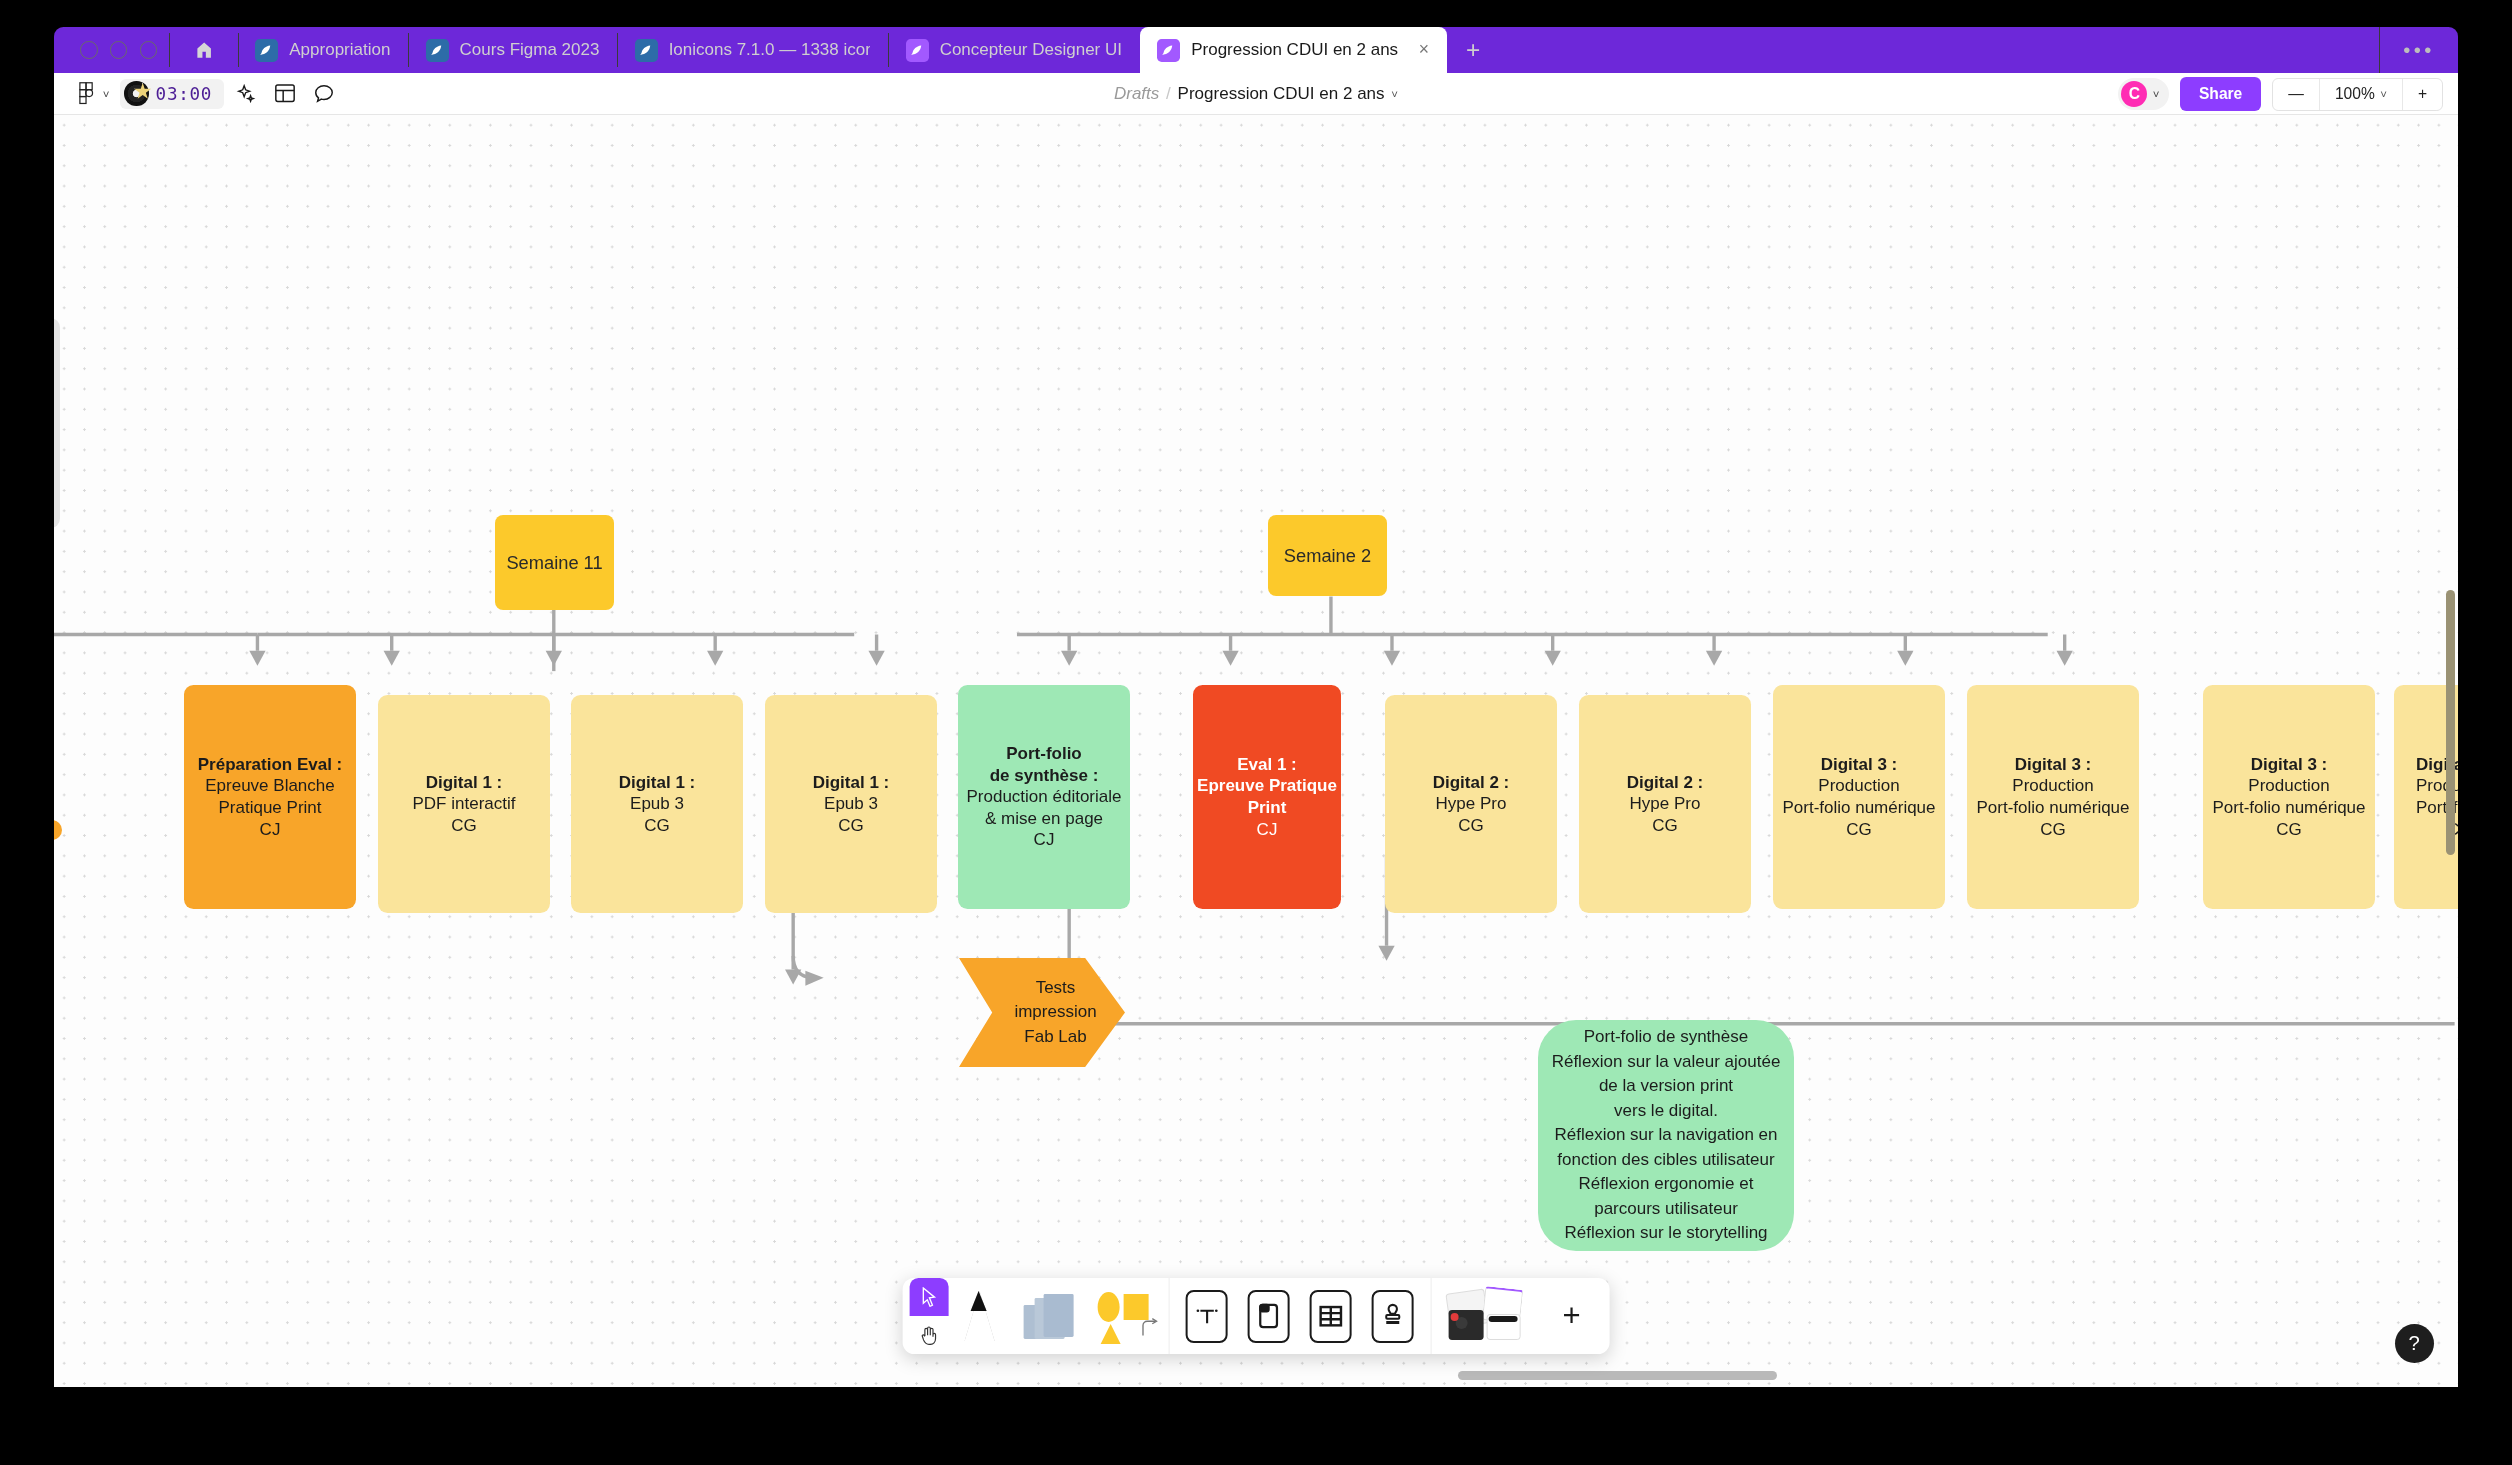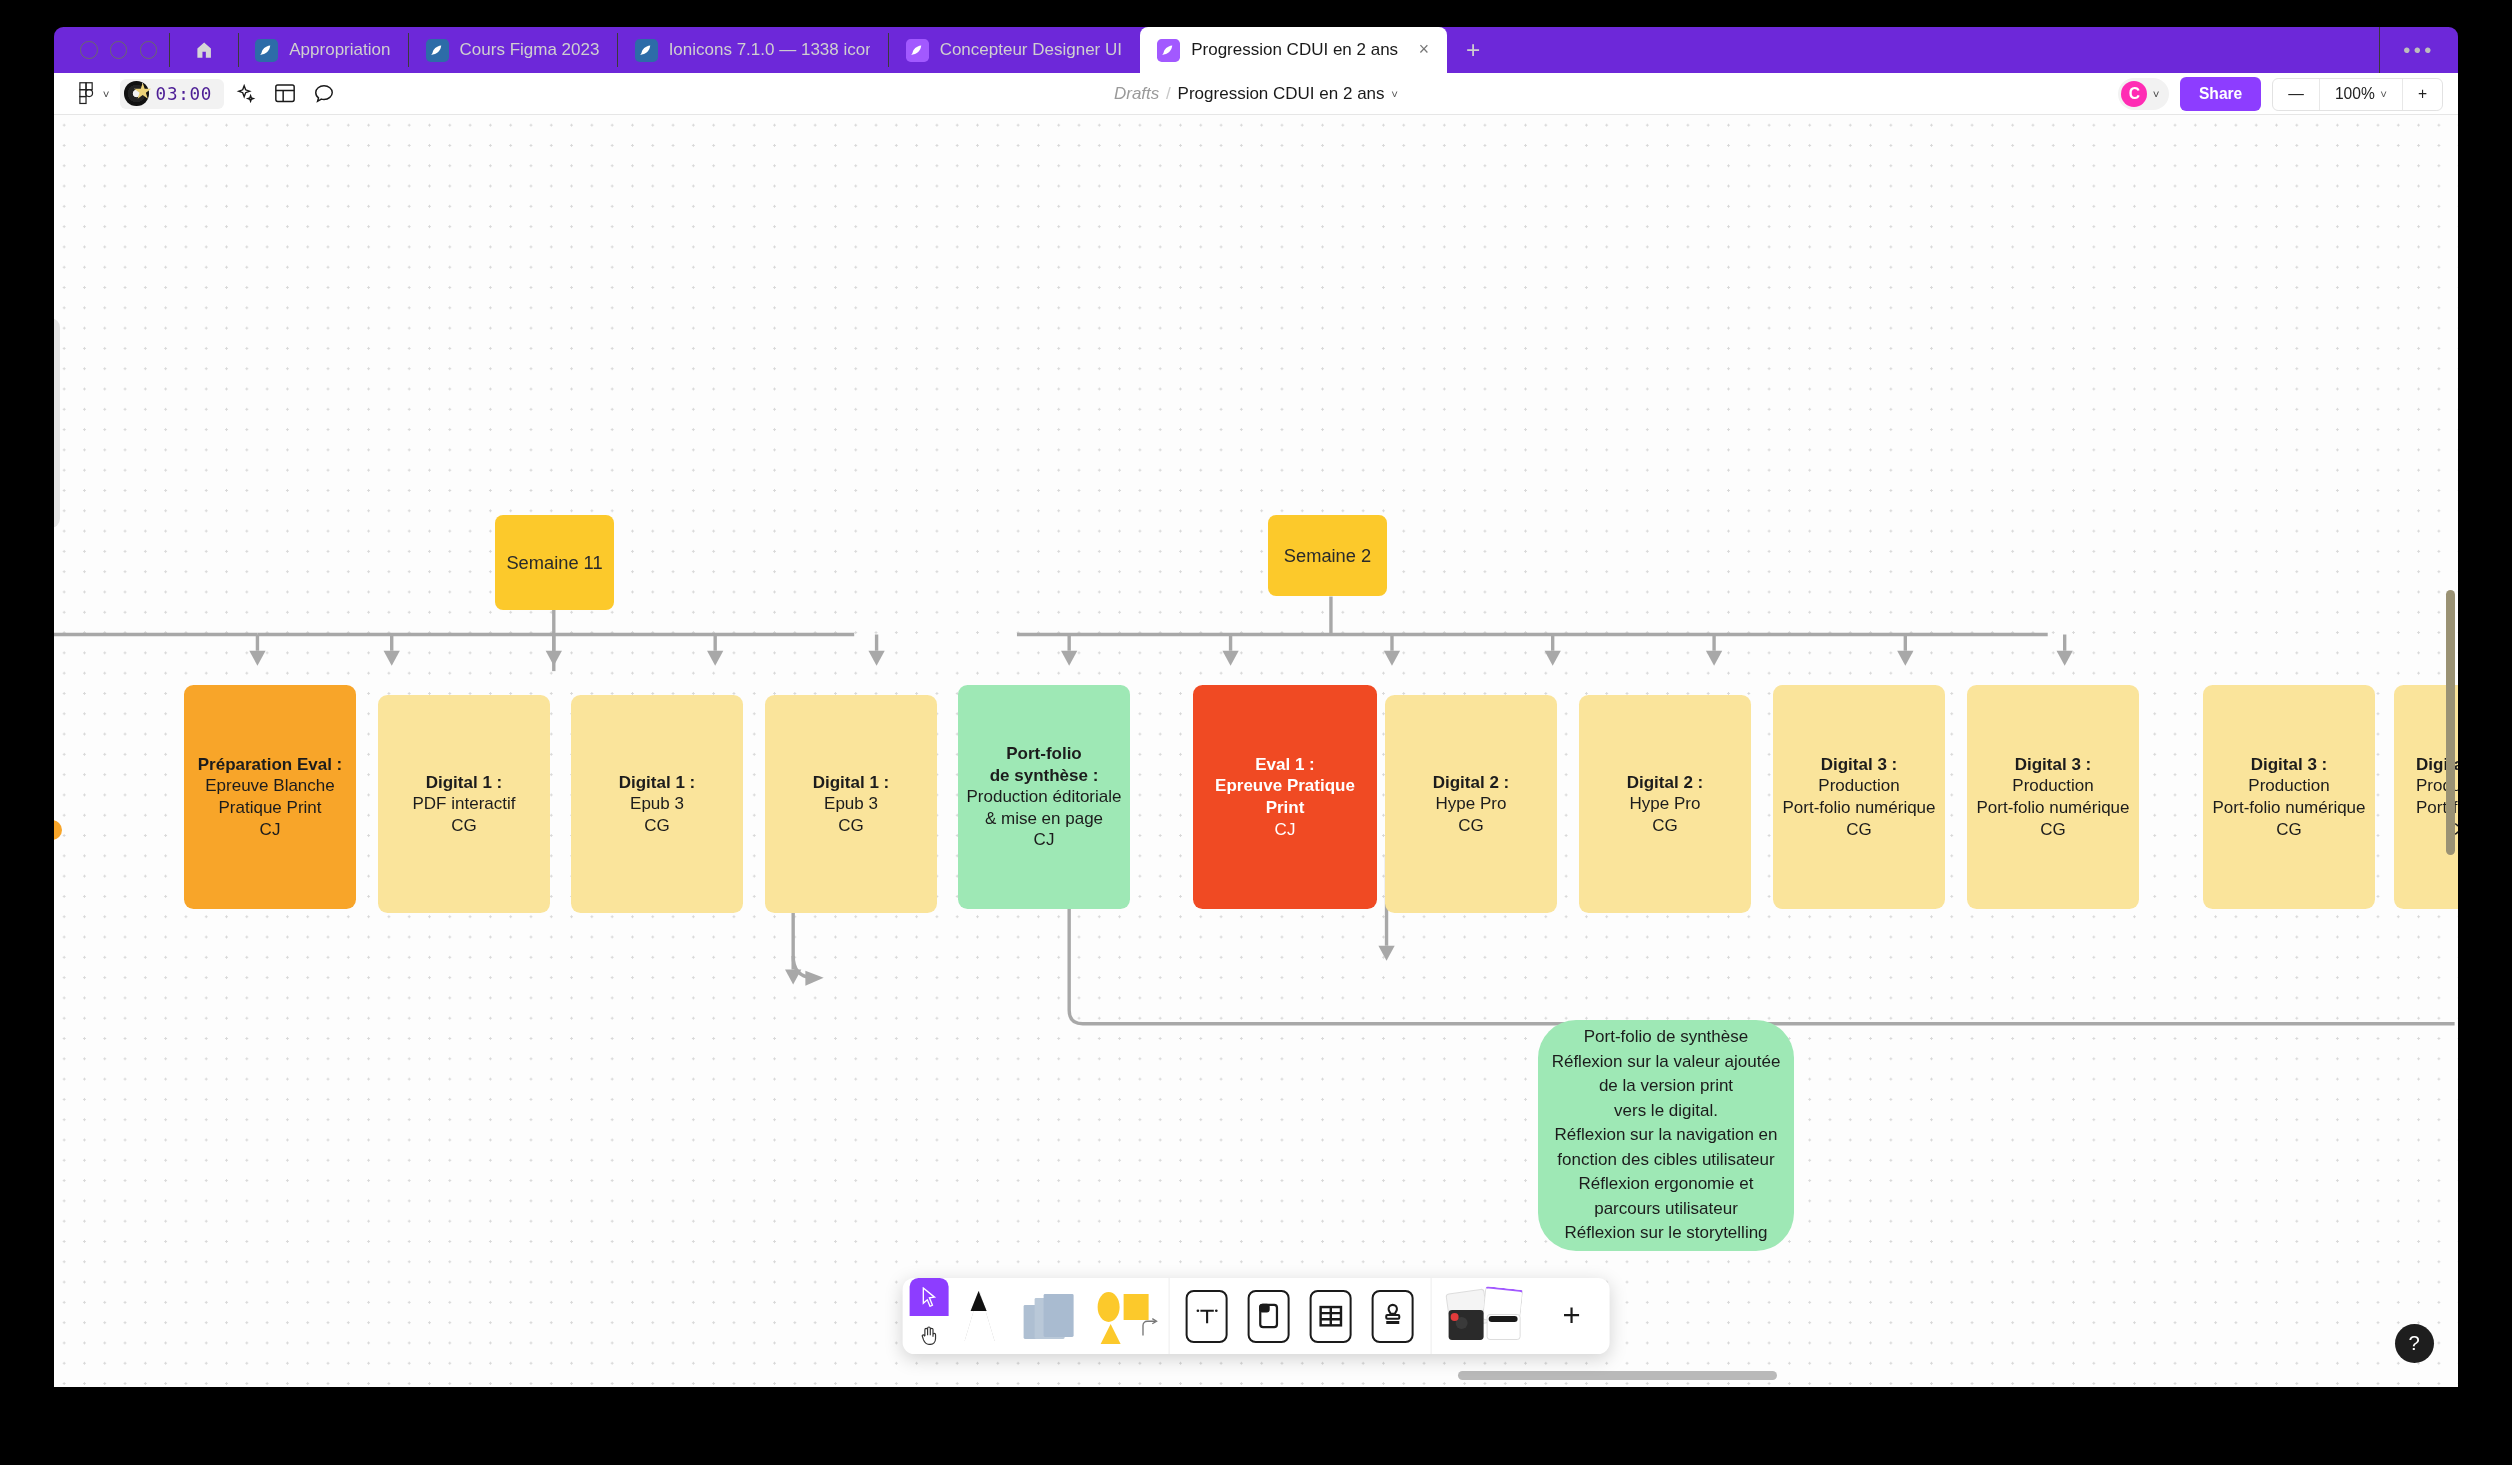--- a/index.html
+++ b/index.html
@@ -497,21 +497,21 @@
       </div>
 
       <div class="node card green" style="left:904px; top:570px; width:172px; height:224px;">
         <span class="ttl">Port-folio</span>
         <span class="ttl">de synthèse :</span>
         <span>Production éditoriale</span>
         <span>&amp; mise en page</span>
         <span>CJ</span>
       </div>
 
-      <div class="node card red" style="left:1139px; top:570px; width:184px; height:224px;">
+      <div class="node card red" style="left:1139px; top:570px; width:148px; height:224px;">
         <span class="ttl-wt">Eval 1 :</span>
         <span class="ttl-wt">Epreuve Pratique</span>
         <span class="ttl-wt">Print</span>
         <span>CJ</span>
       </div>
 
       <div class="node card yellow" style="left:1331px; top:580px; width:172px; height:218px;">
         <span class="ttl">Digital 2 :</span>
         <span>Hype Pro</span>
         <span>CG</span>
@@ -544,20 +544,25 @@
         <span>CG</span>
       </div>
 
       <div class="node card yellow" style="left:2340px; top:570px; width:172px; height:224px; align-items:flex-start; padding-left:22px;">
         <span class="ttl">Digital 3 :</span>
         <span>Production</span>
         <span>Port-folio numé</span>
         <span style="margin-left:31px">CG</span>
       </div>
 
+      <div class="node chevron-shape" style="left:905px; top:843px; width:166px; height:109px;">
+        <span>Tests</span>
+        <span>impression</span>
+        <span>Fab Lab</span>
+      </div>
 
       <div class="node bigmemo" style="left:1484px; top:905px; width:256px; height:231px;">
         <span>Port-folio de synthèse</span>
         <span>Réflexion sur la valeur ajoutée</span>
         <span>de la version print</span>
         <span>vers le digital.</span>
         <span>Réflexion sur la navigation en</span>
         <span>fonction des cibles utilisateur</span>
         <span>Réflexion ergonomie et</span>
         <span>parcours utilisateur</span>

